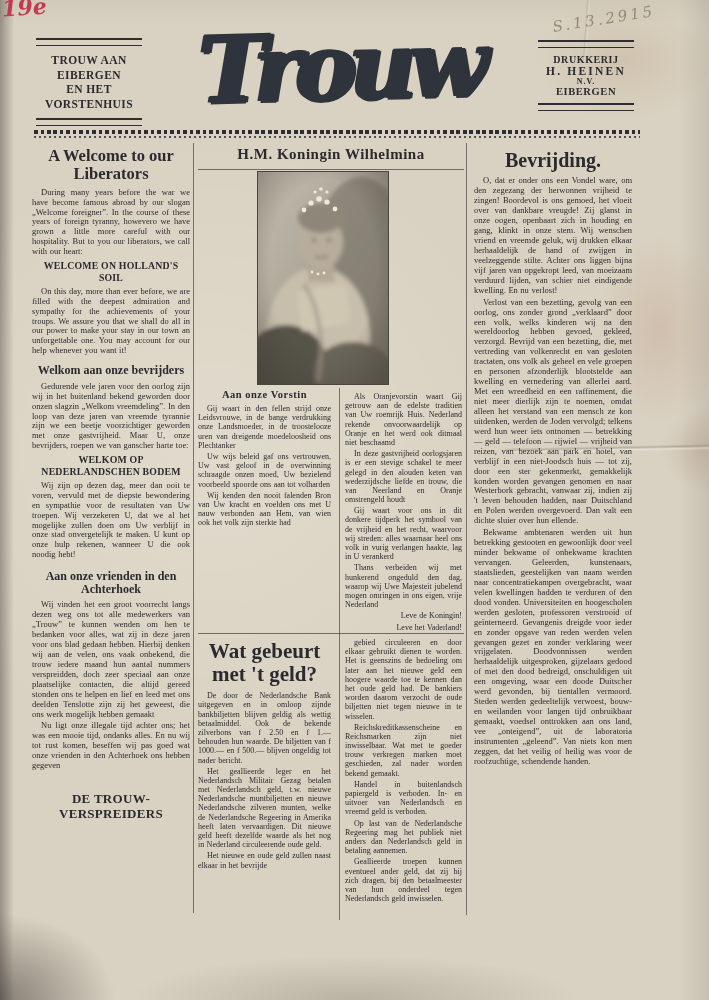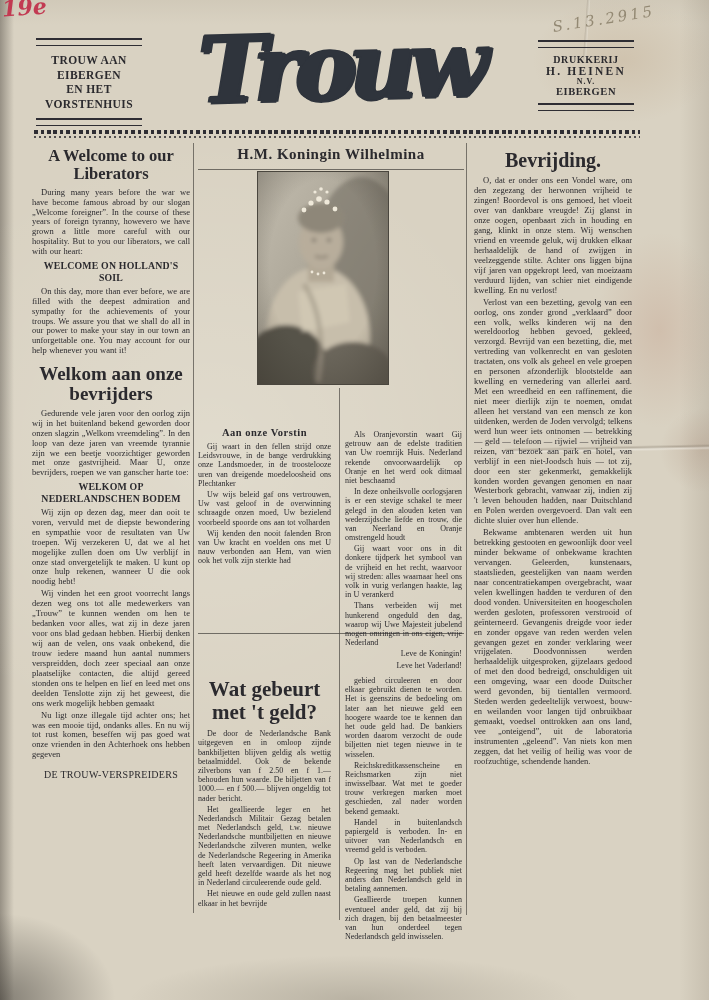--- a/index.html
+++ b/index.html
@@ -51,31 +51,31 @@
   .dotted-band .row2{height:2px;margin-top:2px;background:repeating-linear-gradient(90deg,#2e2d33 0 2px,transparent 2px 5px);opacity:.8;}
 
   
   .vdiv{position:absolute;width:1px;background:#4b4843;opacity:.7;}
   .hdiv{position:absolute;height:1px;background:#4b4843;opacity:.75;}
 
   
   .col{position:absolute;text-align:justify;}
   #col-left{left:32px;top:147px;width:158px;font-size:8.5px;line-height:1.17;}
   #col-right{left:474px;top:149px;width:158px;font-size:8.5px;line-height:1.17;}
-  .subcol{position:absolute;text-align:justify;font-size:8px;line-height:1.15;margin-top:38px;}
+  .subcol{position:absolute;text-align:justify;font-size:8px;line-height:1.15;}
   #vorstin-col1{left:198px;top:389px;width:133px;}
   #vorstin-col2{left:345px;top:392px;width:117px;}
   #geld-col1{left:198px;top:640px;width:133px;}
   #geld-col2{left:345px;top:638px;width:117px;}
 
   p.body{margin:0 0 2px 0;text-indent:9px;word-spacing:0.4px;}
-  .headline-lg{font-weight:bold;text-align:center;font-size:19px;line-height:1.04;margin:2px 0 5px 0;text-indent:0;}
+  .headline-lg{font-weight:bold;text-align:center;font-size:12px;line-height:1.04;margin:2px 0 5px 0;text-indent:0;}
   .headline-md{font-weight:bold;text-align:center;font-size:16.5px;line-height:1.08;margin:0 0 5px 0;text-indent:0;}
   .subhead{font-weight:bold;text-align:center;font-size:9.8px;line-height:1.2;margin:3px 6px;text-indent:0;letter-spacing:0.2px;}
-  .signature{text-align:center;font-size:10px;font-weight:normal;letter-spacing:0.3px;margin-top:9px;}
+  .signature{text-align:center;font-size:13px;font-weight:bold;letter-spacing:0.3px;margin-top:20px;}
   .cheer{text-align:right;text-indent:0;margin:1px 0;}
   #mid-headline{position:absolute;left:198px;top:146px;width:266px;text-align:center;
     font-weight:bold;font-size:15px;letter-spacing:0.5px;}
   #vorstin-title{font-weight:bold;text-align:center;font-size:10.5px;margin:0 0 3px 0;letter-spacing:0.5px;}
   #geld-title{font-weight:bold;text-align:center;font-size:21px;line-height:1.1;margin:0 0 5px 0;}
   #bevrijding-title{font-weight:bold;text-align:center;font-size:20px;margin:0 0 4px 0;}
 
   
   #photo{position:absolute;left:258px;top:172px;width:130px;height:212px;
     outline:1px solid #4a463e;box-shadow:0 0 0 1px rgba(120,112,96,.4);
@@ -130,20 +130,21 @@
   <div class="headline-md">A Welcome to our Liberators</div>
   <p class="body">During many years before the war we have become famous abroad by our slogan „Welcome foreigner”. In the course of these years of foreign tyranny, howevero we have grown a little more careful with our hospitality. But to you our liberators, we call with our heart:</p>
   <div class="subhead">WELCOME ON HOLLAND'S SOIL</div>
   <p class="body">On this day, more than ever before, we are filled with the deepest admiration and sympathy for the achievements of your troups. We assure you that we shall do all in our power to make your stay in our town an unforgettable one. You may account for our help whenever you want it!</p>
 
   <div class="headline-lg" style="margin-top:8px;">Welkom aan onze bevrijders</div>
   <p class="body">Gedurende vele jaren voor den oorlog zijn wij in het buitenland bekend geworden door onzen slagzin „Welkom vreemdeling”. In den loop van deze jaren van vreemde tyrannie zijn we een beetje voorzichtiger geworden met onze gastvrijheid. Maar U, onze bevrijders, roepen we van ganscher harte toe:</p>
   <div class="subhead">WELKOM OP NEDERLANDSCHEN BODEM</div>
   <p class="body">Wij zijn op dezen dag, meer dan ooit te voren, vervuld met de diepste bewondering en sympathie voor de resultaten van Uw troepen. Wij verzekeren U, dat we al het mogelijke zullen doen om Uw verblijf in onze stad onvergetelijk te maken. U kunt op onze hulp rekenen, wanneer U die ook noodig hebt!</p>
 
+  <div class="headline-lg" style="margin-top:10px;">Aan onze vrienden in den Achterhoek</div>
   <p class="body">Wij vinden het een groot voorrecht langs dezen weg ons tot alle medewerkers van „Trouw” te kunnen wenden om hen te bedanken voor alles, wat zij in deze jaren voor ons blad gedaan hebben. Hierbij denken wij aan de velen, ons vaak onbekend, die trouw iedere maand hun aantal nummers verspreidden, doch zeer speciaal aan onze plaatselijke contacten, die altijd gereed stonden ons te helpen en lief en leed met ons deelden Tenslotte zijn zij het geweest, die ons werk mogelijk hebben gemaakt</p>
   <p class="body">Nu ligt onze illegale tijd achter ons; het was een mooie tijd, ondanks alles. En nu wij tot rust komen, beseffen wij pas goed wat onze vrienden in den Achterhoek ons hebben gegeven</p>
   <div class="signature">DE TROUW-VERSPREIDERS</div>
 </div>
 
 <div id="mid-headline">H.M. Koningin Wilhelmina</div>
 
 <div id="photo">
   <svg viewBox="0 0 130 212" preserveAspectRatio="none">
     <defs>
@@ -193,21 +194,21 @@
 
 <div class="subcol" id="vorstin-col1">
   <div id="vorstin-title">Aan onze Vorstin</div>
   <p class="body">Gij waart in den fellen strijd onze Leidsvrouwe, in de bange verdrukking onze Landsmoeder, in de troostelooze uren van dreigende moedeloosheid ons Plechtanker</p>
   <p class="body">Uw wijs beleid gaf ons vertrouwen, Uw vast geloof in de overwinning schraagde onzen moed, Uw bezielend voorbeeld spoorde ons aan tot volharden</p>
   <p class="body">Wij kenden den nooit falenden Bron van Uw kracht en voelden ons met U nauw verbonden aan Hem, van wien ook het volk zijn sterkte had</p>
 </div>
 
 <div class="subcol" id="vorstin-col2">
   <p class="body">Als Oranjevorstin waart Gij getrouw aan de edelste traditien van Uw roemrijk Huis. Nederland rekende onvoorwaardelijk op Oranje en het werd ook ditmaal niet beschaamd</p>
-  <p class="body">In deze onheilsvolle oorlogsjaren is er een stevige schakel te meer gelegd in den alouden keten van wederzijdsche liefde en trouw, die van Neerland en Oranje omstrengeld houdt</p>
+  <p class="body">In deze gastvrijheid oorlogsjaren is er een stevige schakel te meer gelegd in den alouden keten van wederzijdsche liefde en trouw, die van Neerland en Oranje omstrengeld houdt</p>
   <p class="body">Gij waart voor ons in dit donkere tijdperk het symbool van de vrijheid en het recht, waarvoor wij streden: alles waarnaar heel ons volk in vurig verlangen haakte, lag in U verankerd</p>
   <p class="body">Thans verbeiden wij met hunkerend ongeduld den dag, waarop wij Uwe Majesteit jubelend mogen omringen in ons eigen, vrije Nederland</p>
   <p class="body cheer">Leve de Koningin!</p>
   <p class="body cheer">Leve het Vaderland!</p>
 </div>
 
 <div class="subcol" id="geld-col1">
   <div id="geld-title">Wat gebeurt met 't geld?</div>
   <p class="body">De door de Nederlandsche Bank uitgegeven en in omloop zijnde bankbiljetten blijven geldig als wettig betaalmiddel. Ook de bekende zilverbons van f 2.50 en f 1.— behouden hun waarde. De biljetten van f 1000.— en f 500.— blijven ongeldig tot nader bericht.</p>
   <p class="body">Het geallieerde leger en het Nederlandsch Militair Gezag betalen met Nederlandsch geld, t.w. nieuwe Nederlandsche muntbiljetten en nieuwe Nederlandsche zilveren munten, welke de Nederlandsche Regeering in Amerika heeft laten vervaardigen. Dit nieuwe geld heeft dezelfde waarde als het nog in Nederland circuleerende oude geld.</p>

